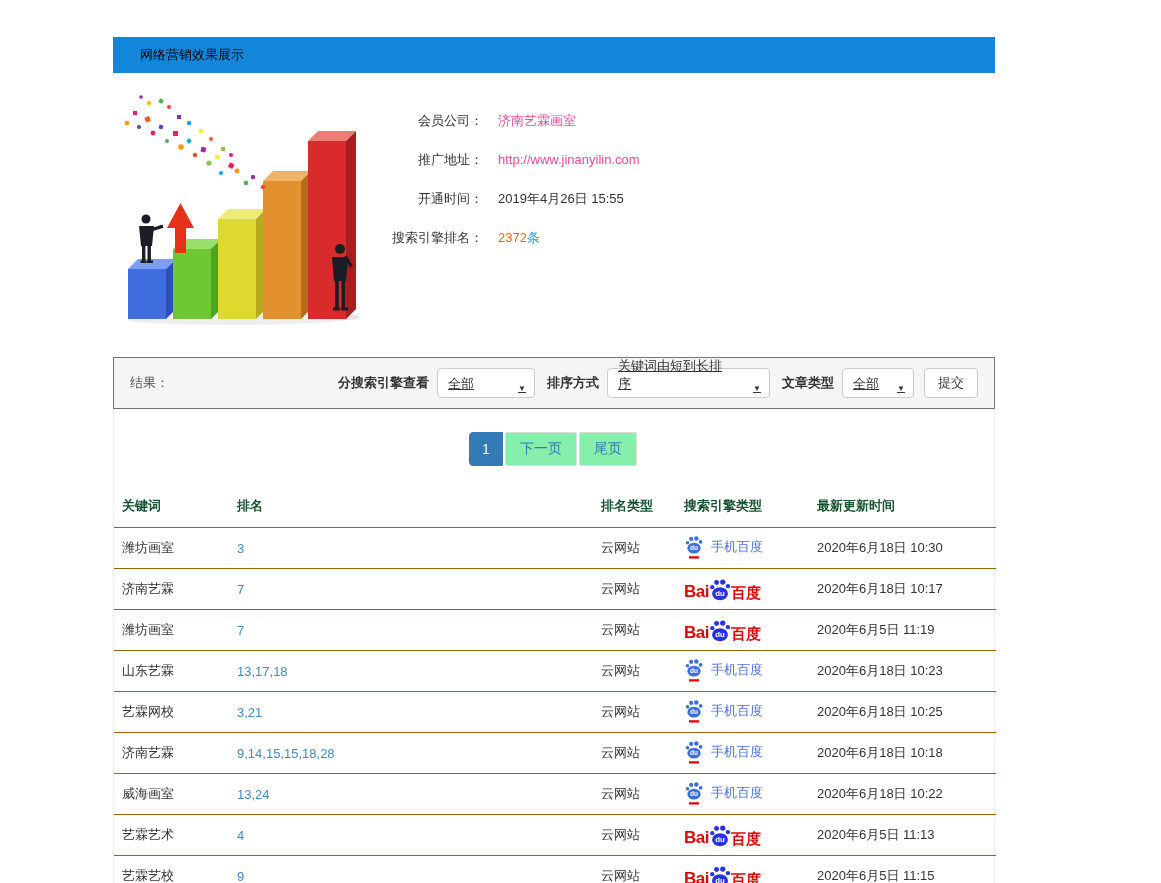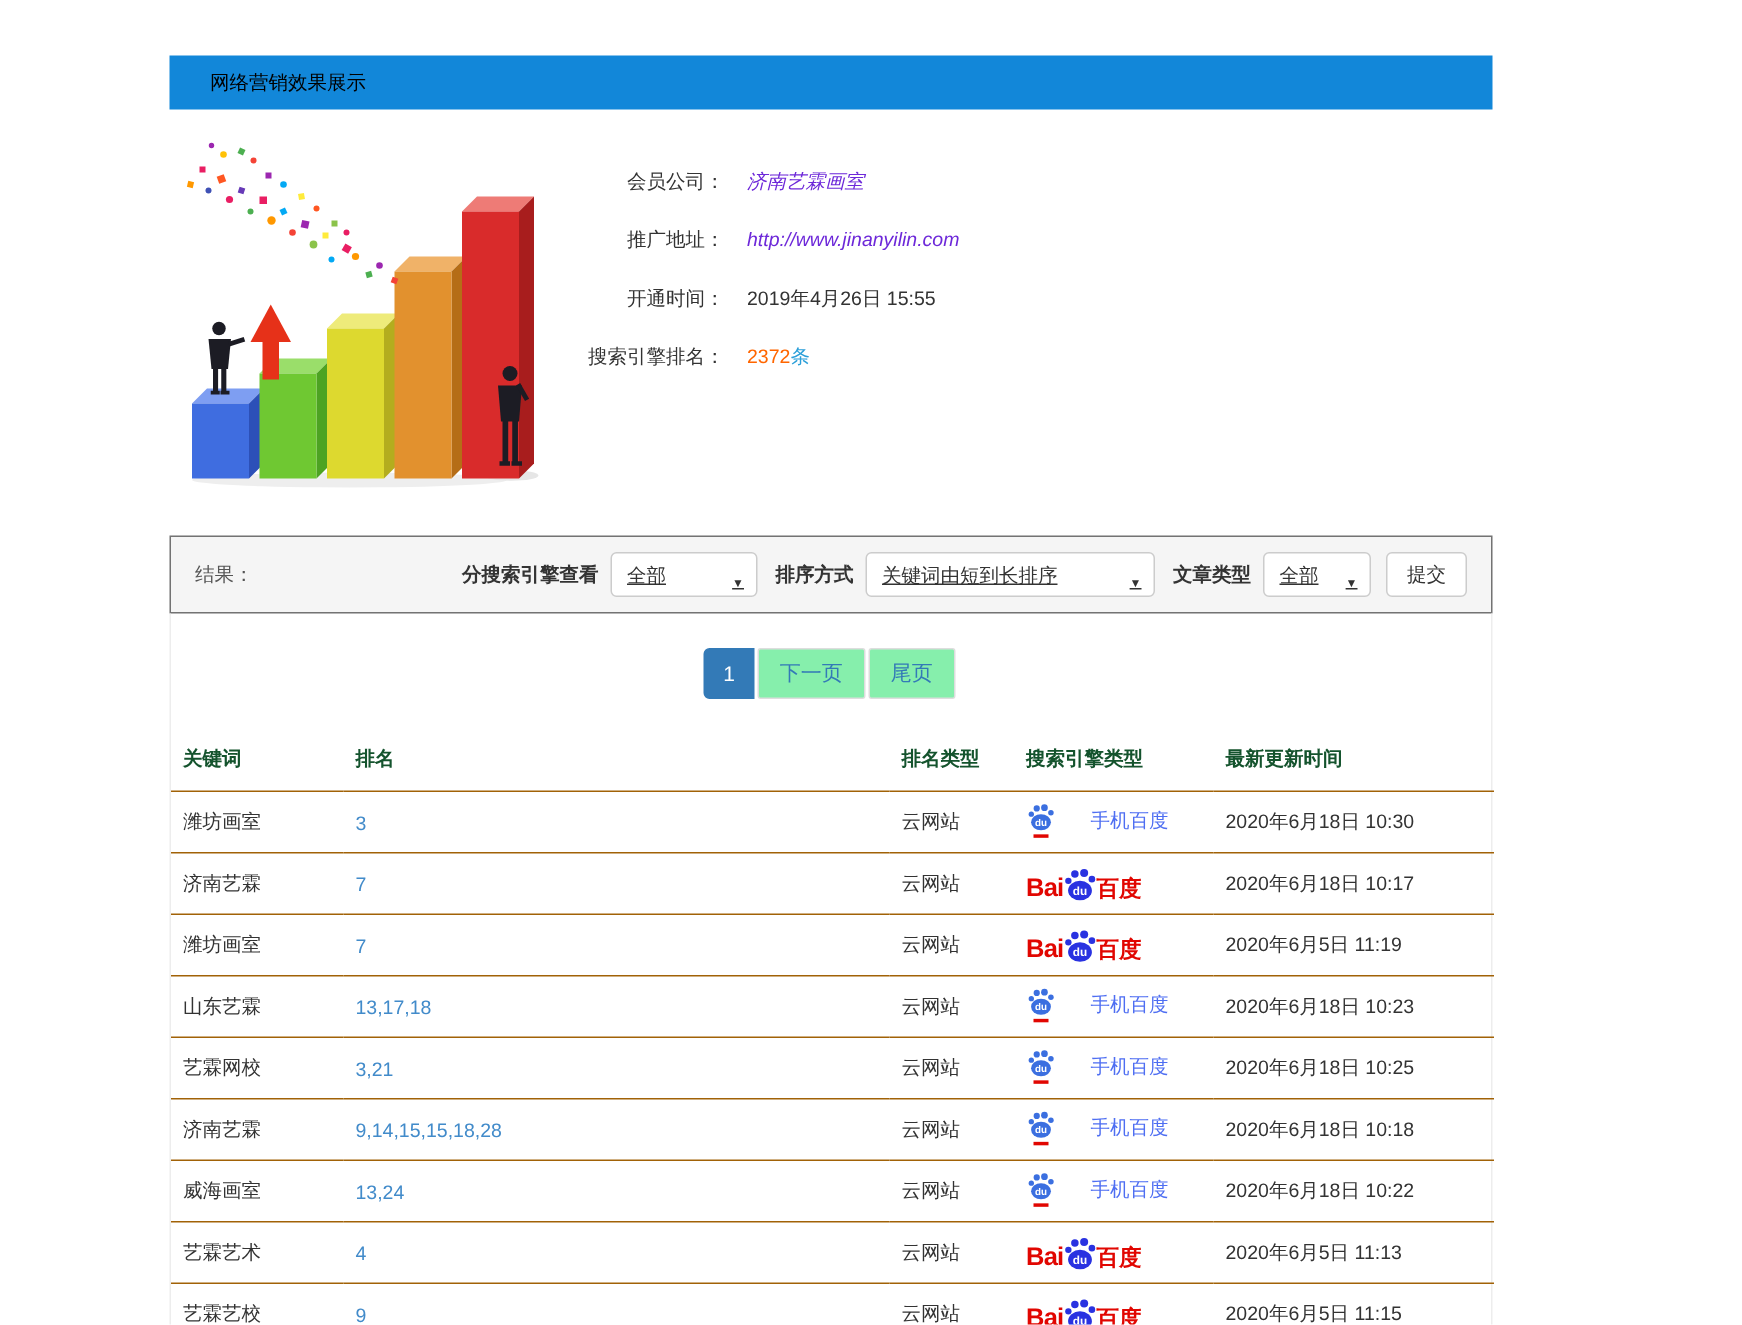--- a/index.html
+++ b/index.html
@@ -11,37 +11,37 @@
   .titlebar { margin-top:37px; height:36px; background:#1287d9; color:#000000;
     display:flex; align-items:center; padding-left:27px; font-size:13px; }
 
   
   .info-section { display:flex; padding-top:16px; height:266px; }
   .illustration { width:250px; height:238px; flex:none; }
   .info-list { margin-left:12px; padding-top:12px; }
   .info-row { display:flex; align-items:center; height:39px; }
   .info-label { width:108px; text-align:right; color:#333; flex:none; }
   .info-value { margin-left:15px; }
-  a.blue-link { color:#6d28d9; text-decoration:none; cursor:pointer;font-style:italic; }
+  a.blue-link { color:#ec4899; text-decoration:none; cursor:pointer; }
   .plain-value { color:#333; }
   .num-orange { color:#ff6600; }
   .unit-blue { color:#2b9fd9; }
 
   
   .filterbar { margin-top:18px; height:52px; background:#f5f5f5;
     border:1px solid #737373; display:flex; align-items:center; padding:0 16px; }
   .filter-result { color:#555; }
   .filter-spacer { flex:1; }
   .filter-label { font-weight:bold; color:#333; margin:0 8px 0 12px; white-space:nowrap; }
   .select { height:30px; background:#fff; border:1px solid #ccc; border-radius:4px;
     display:flex; align-items:flex-end; padding:0 8px 4px 10px; cursor:pointer;text-decoration:underline; }
   .select .sel-text { flex:1; color:#333; }
   .select .sel-arrow { font-size:8px; color:#333; margin-left:6px; }
   .sel-engine { width:98px; }
-  .sel-sort { width:193px;gap:24px; }
+  .sel-sort { width:163px;gap:24px; }
   .sel-article { width:72px; }
   .submit-btn { margin-left:10px; height:30px; padding:0 13px; background:#fff;
     border:1px solid #ccc; border-radius:4px; font-size:13px; color:#333; cursor:pointer; }
 
   
   .results-panel { border-left:1px solid #ededed; border-right:1px solid #ededed; }
   .pagination { display:flex; justify-content:center; padding-top:23px; }
   .page-btn { height:34px; display:flex; align-items:center; padding:0 14px;
     border:1px solid #ddd; background:#86efac; color:#337ab7; font-size:14px;
     cursor:pointer; border-radius:2px; margin-right:2px; }
@@ -53,21 +53,21 @@
   col.c1{width:115px;} col.c2{width:364px;} col.c3{width:83px;} col.c4{width:133px;} col.c5{width:187px;}
   th { text-align:left; font-weight:bold; color:#14532d; padding:10px 8px 12px 8px; font-size:13px; }
   td { padding:0 8px; height:41px; border-top:1px solid #a16207; font-size:13px; color:#333; }
   a.rank-link { color:#428bca; text-decoration:none; cursor:pointer; }
 
   
   .pc-logo { display:inline-flex; align-items:flex-end; line-height:1; }
   .pc-bai { color:#e10601; font-weight:bold; font-size:17px; letter-spacing:-0.5px; }
   .pc-paw { width:24px; height:24px; color:#2932e1; margin:0 -1px -2px -1px; }
   .pc-cn { color:#e10601; font-weight:bold; font-size:15px; }
-  .m-logo { display:inline-flex; align-items:center;gap:16px; }
+  .m-logo { display:inline-flex; align-items:center; }
   .m-icon { width:20px; height:24px; color:#3b6fe0; }
   .m-text { color:#4e6ef2; margin-left:7px; }
 </style>
 </head>
 <body>
 
 <div class="container">
 
   <div class="titlebar">
     <span>网络营销效果展示</span>

